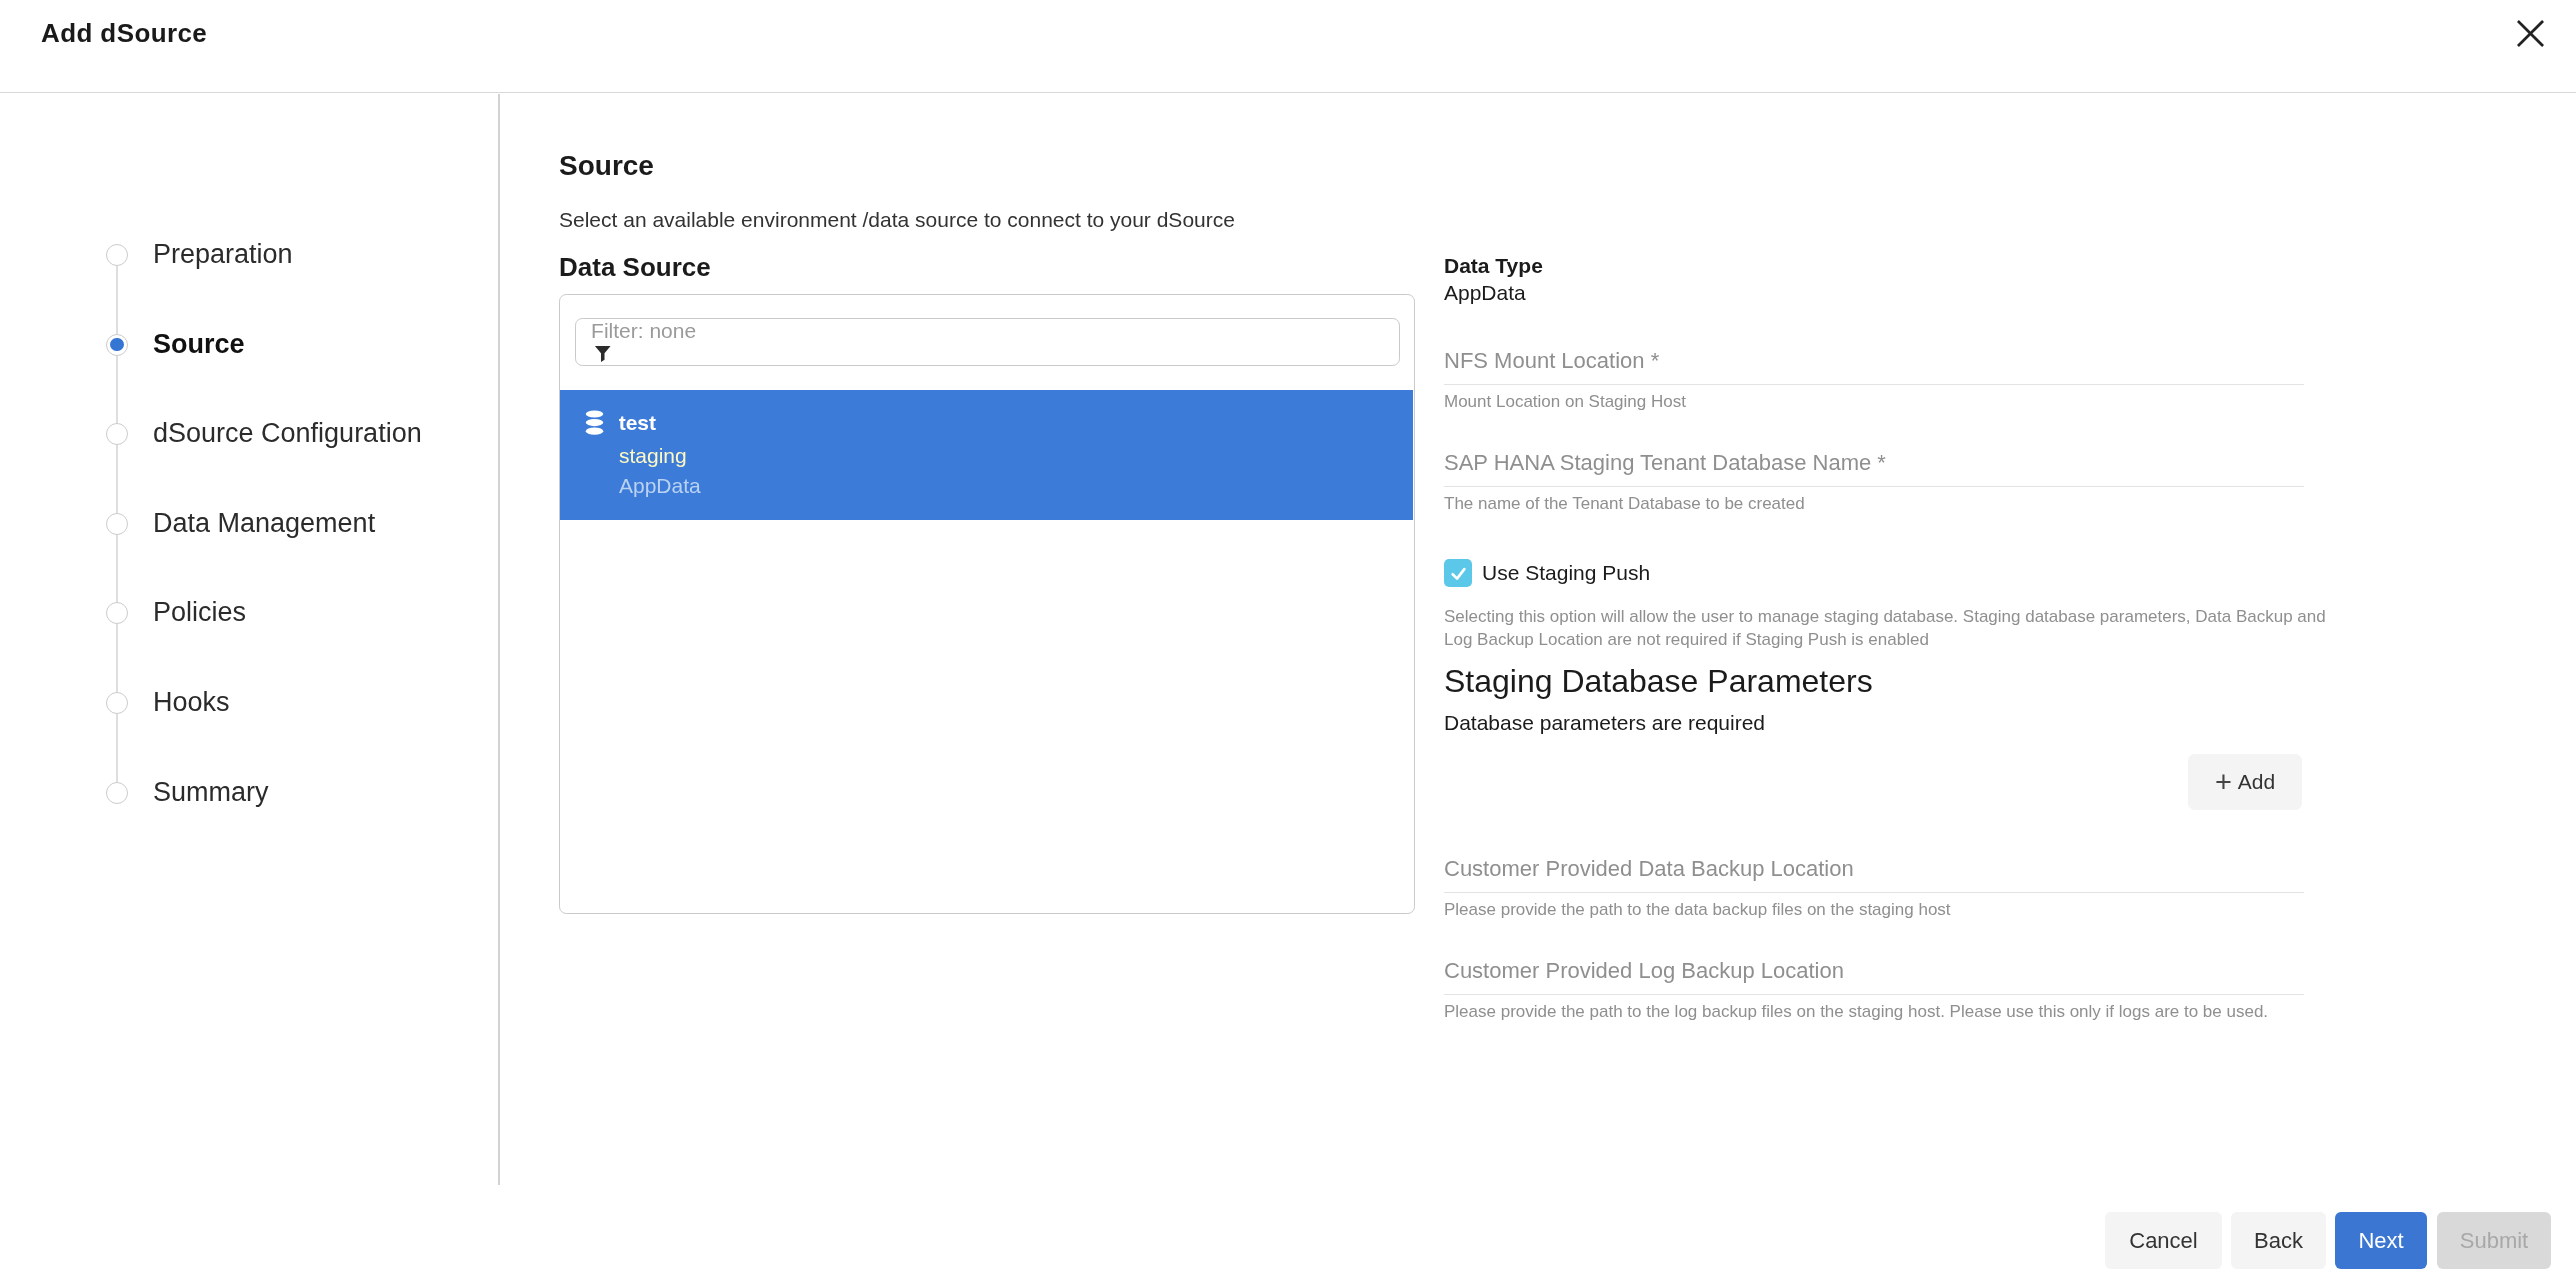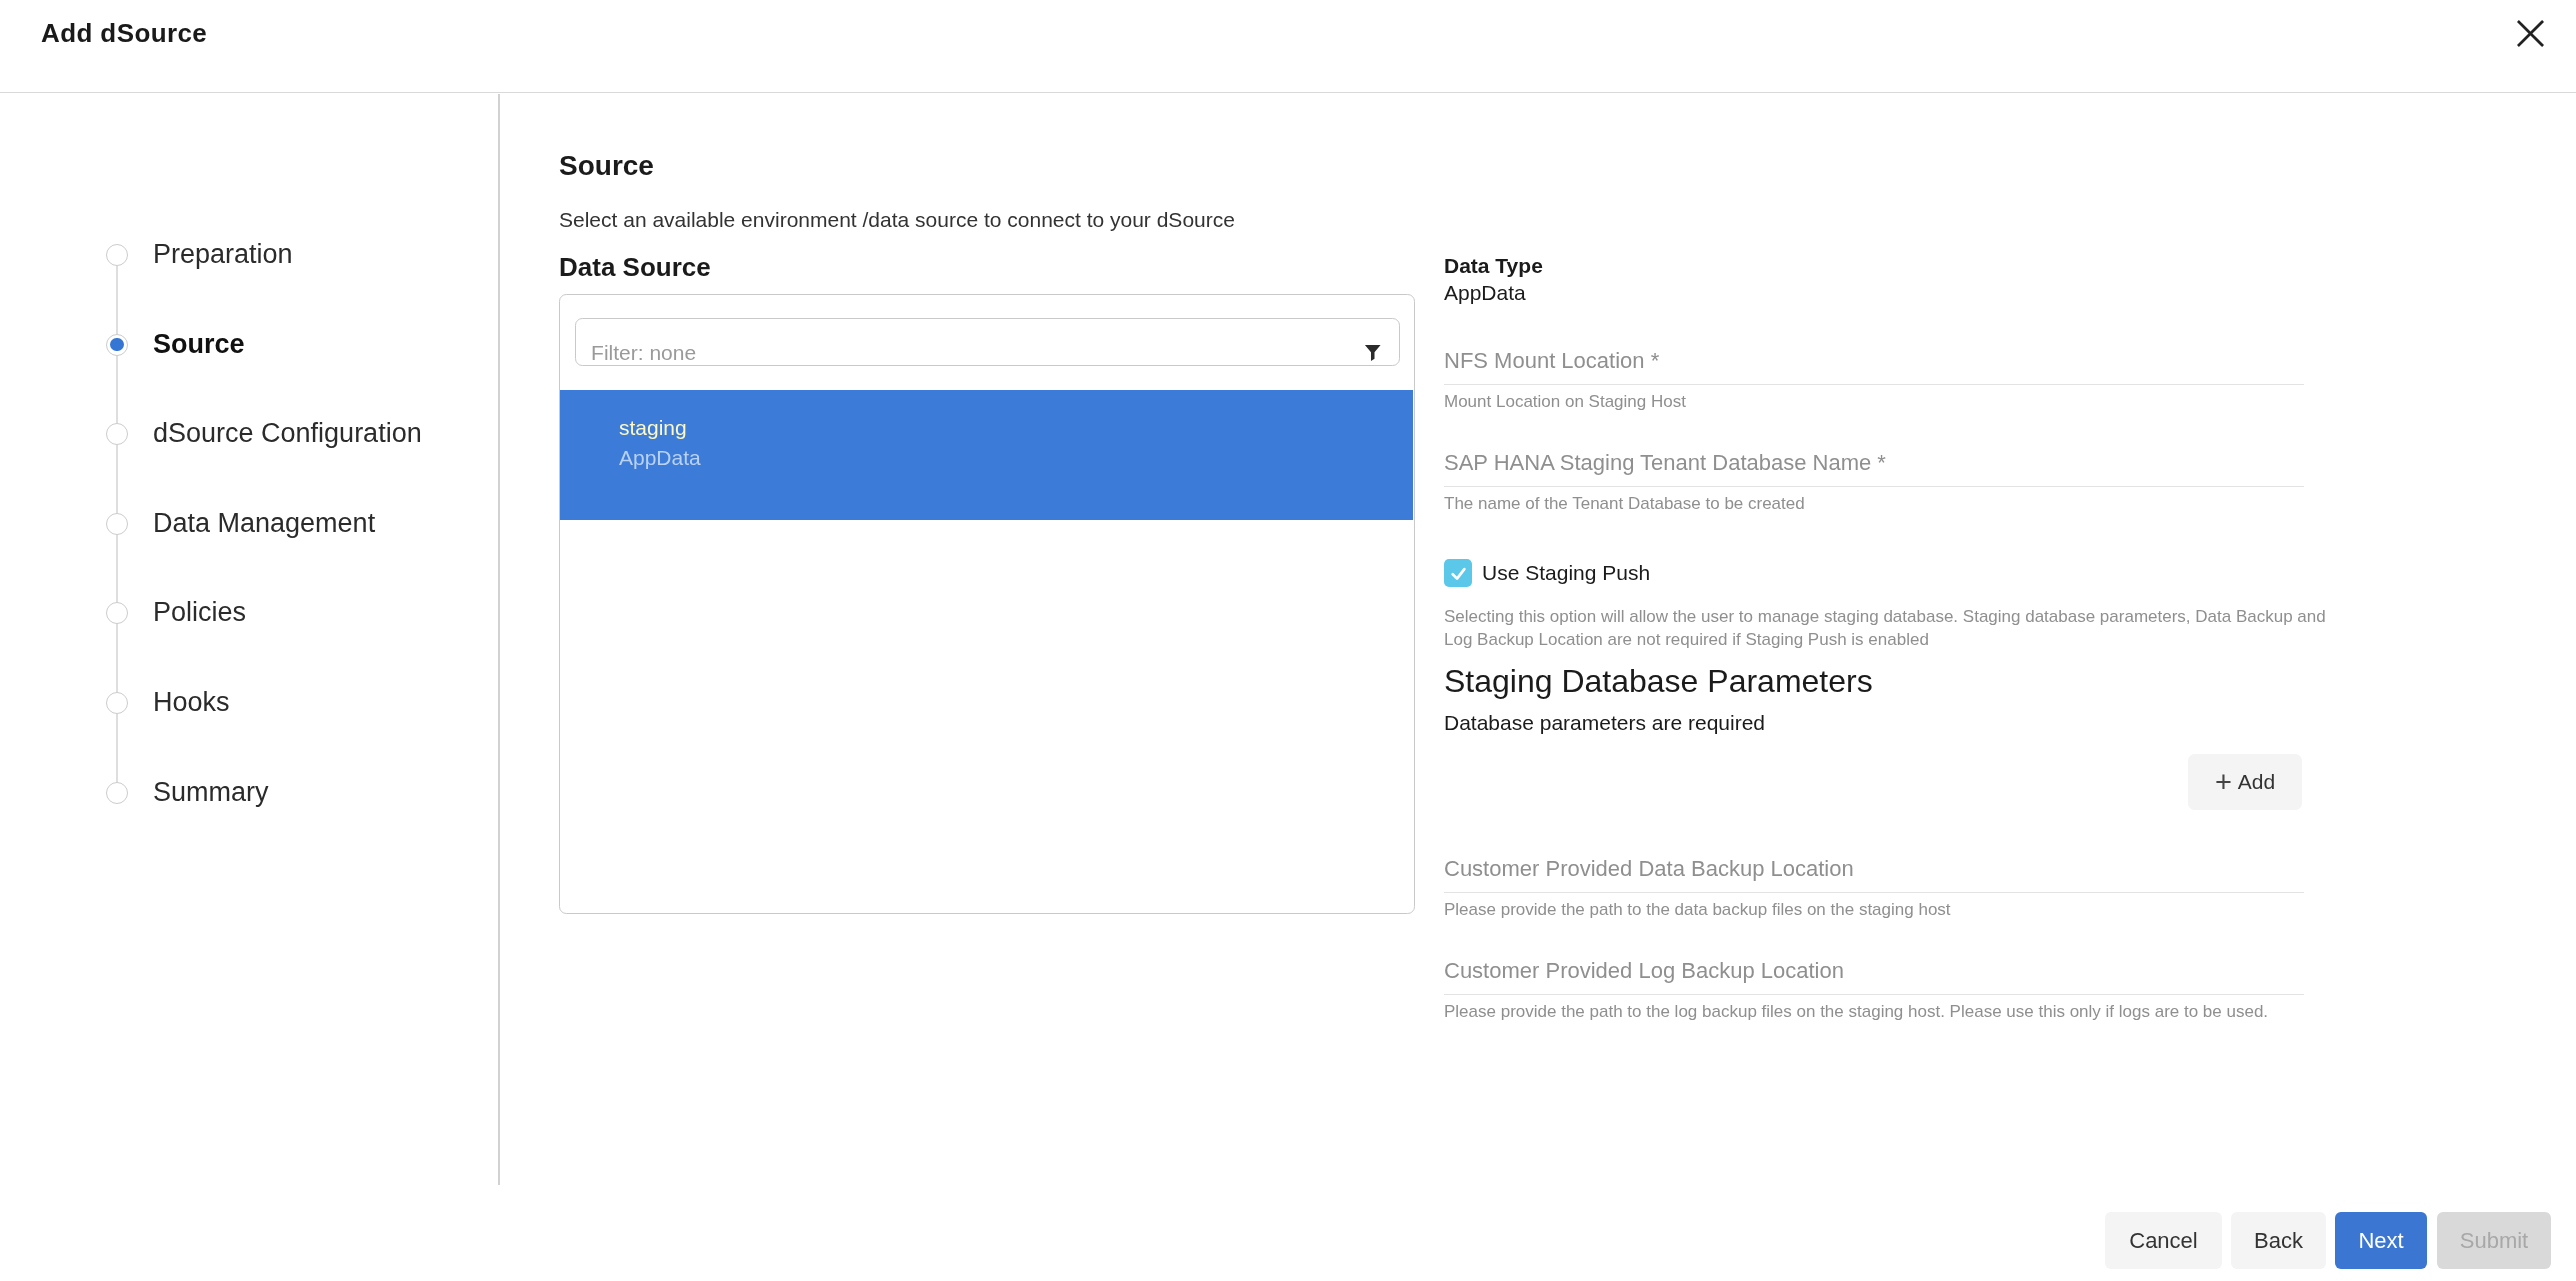--- a/index.html
+++ b/index.html
@@ -51,21 +51,21 @@
   .page-subtitle { position:absolute; left:559px; top:208px; font-size:21px; color:#333; }
   .ds-label { position:absolute; left:559px; top:252px; font-size:26px; font-weight:bold; color:#1b1b1b; }
 
   .ds-panel {
     position:absolute; left:559px; top:294px; width:856px; height:620px;
     border:1.5px solid #c9c9c9; border-radius:7.3px; background:#fff;
   }
   .filter-box {
     position:absolute; left:15.4px; top:23px; width:825px; height:48px;
     border:1.5px solid #c9c9c9; border-radius:7.3px; background:#fff;
-    display:flex; align-items:flex-end; padding:0 14.7px;
+    display:flex; align-items:flex-start; padding:0 14.7px;flex-direction:column;
   }
   .filter-input {
     flex:1; border:none; outline:none; font-size:21px; color:#333;
     font-family:"Liberation Sans", sans-serif; background:transparent;
   }
   .filter-input::placeholder { color:#9a9a9a; opacity:1; }
   .filter-icon { flex:0 0 auto; width:23.5px; height:23.5px; }
 
   .ds-item {
     position:absolute; left:0; top:95px; width:853px; height:130px;
@@ -195,20 +195,28 @@
 
   <div class="ds-panel">
     <div class="filter-box">
       <input class="filter-input" type="text" placeholder="Filter: none" style="">
       <svg class="filter-icon" viewBox="0 0 24 24">
         <path d="M4 3h16l-6.2 7.5V17l-3.6 2.4V10.5L4 3z" fill="#2b2b2b"></path>
       </svg>
     </div>
 
     <div class="ds-item">
+      <div class="ds-item-row">
+        <svg class="db-icon" viewBox="0 0 24 26">
+          <ellipse cx="12" cy="4.4" rx="8.4" ry="3.4" fill="#fff"></ellipse>
+          <ellipse cx="12" cy="12.6" rx="8.4" ry="3.4" fill="#fff"></ellipse>
+          <ellipse cx="12" cy="20.8" rx="8.4" ry="3.4" fill="#fff"></ellipse>
+        </svg>
+        <span class="ds-item-name">test</span>
+      </div>
       <div class="ds-item-env">staging</div>
       <div class="ds-item-type">AppData</div>
     </div>
   </div>
 
   <div class="dtype-label">Data Type</div>
   <div class="dtype-value">AppData</div>
 
   <div class="mat-field field-nfs">
     <input class="mat-input" type="text" placeholder="NFS Mount Location *" style="">

